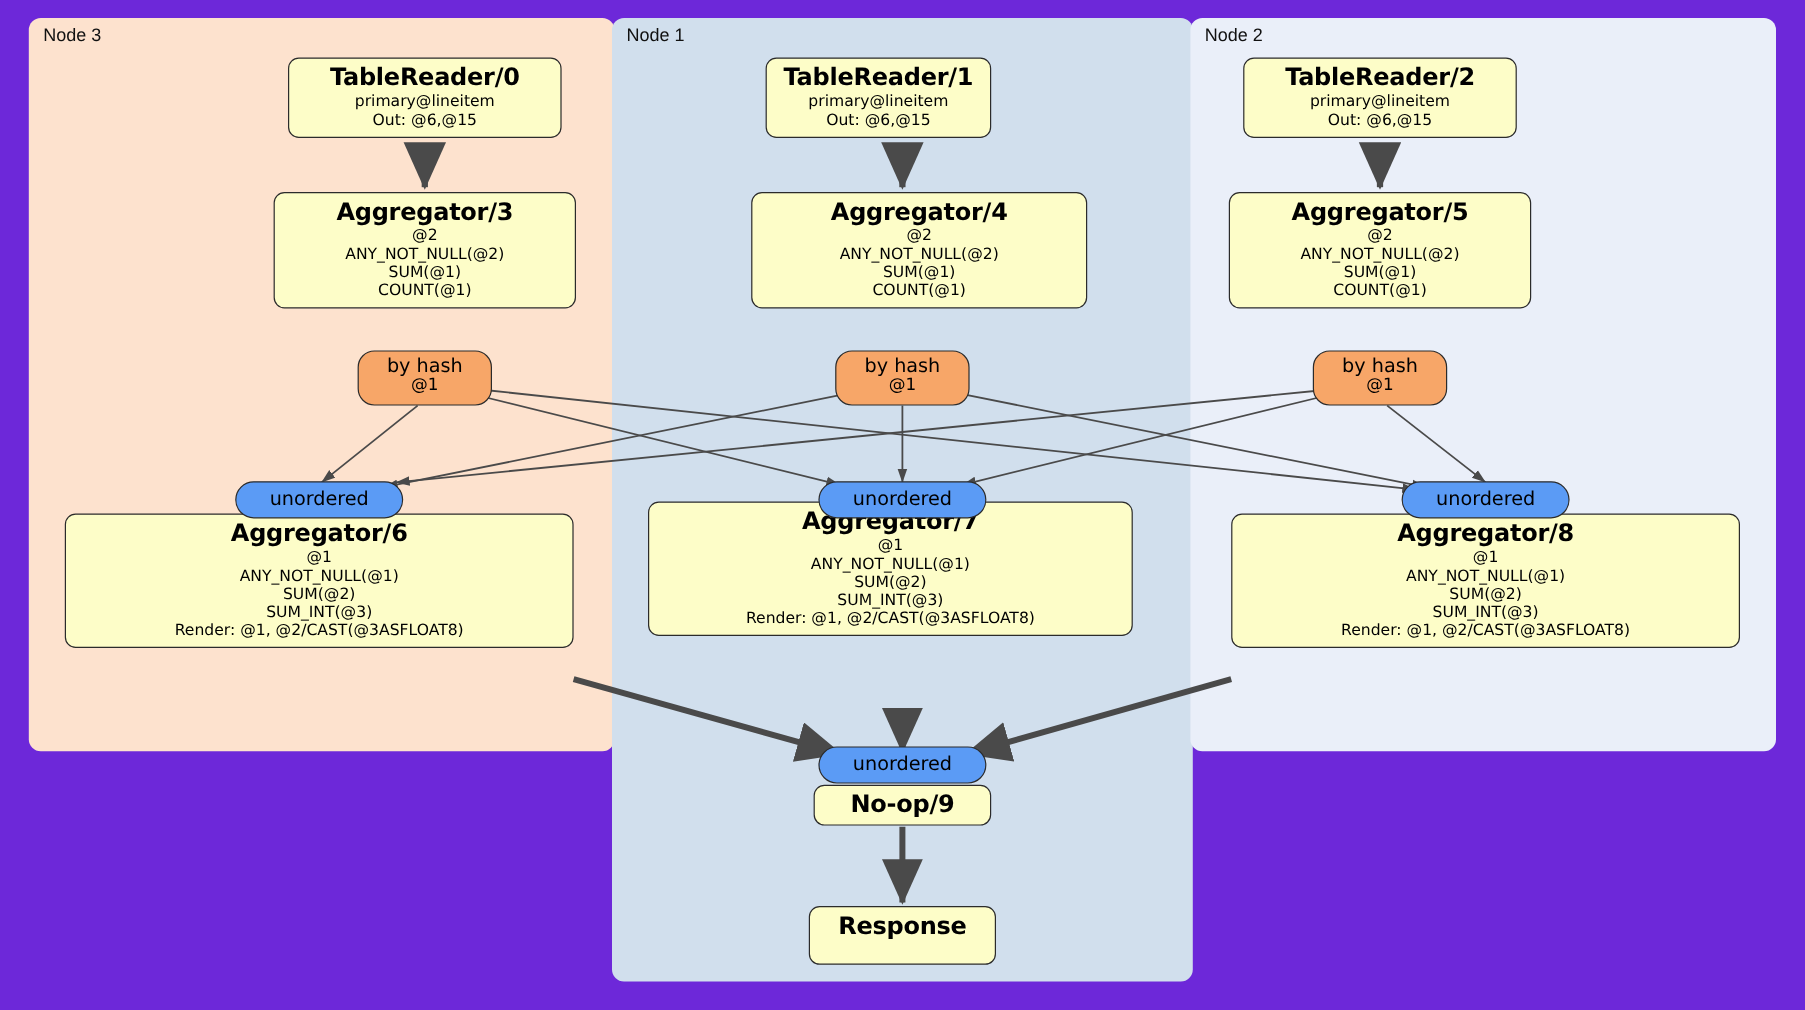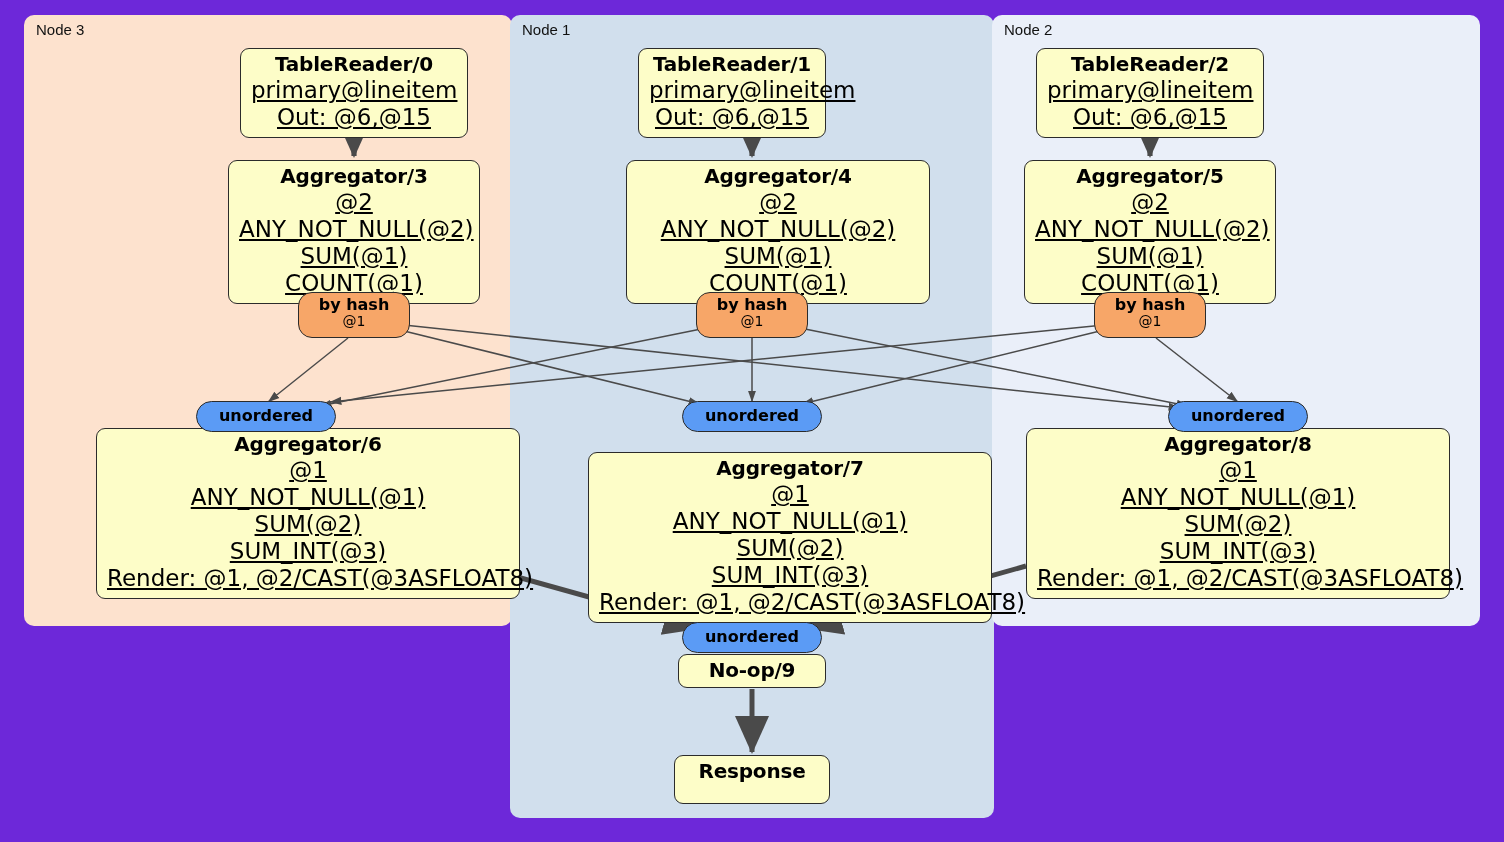--- a/index.html
+++ b/index.html
@@ -57,24 +57,23 @@
     font-family: "DejaVu Sans", sans-serif;
   }
   .box .title {
     font-weight: bold;
     font-size: 20px;
     letter-spacing: -0.2px;
     display: block;
     margin-bottom: 1px;
   }
   .box .line {
-    font-size: 23px;
-    display: block;
-    white-space: nowrap;
-    text-decoration: underline;
+    font-size: 13px;
+    display: block;
+    white-space: nowrap;
   }
 
   
   .pill {
     position: absolute;
     box-sizing: border-box;
     border: 1.6px solid #2b2b2b;
     border-radius: 16px;
     text-align: center;
     font-family: "DejaVu Sans", sans-serif;
@@ -86,21 +85,21 @@
   .pill.hash {
     background: #F7A668;
     border-radius: 14px;
   }
   .pill.unord {
     background: #5B9BF5;
     border-radius: 17px;
   }
   .pill .ptitle {
     display: block;
-    font-weight: bold;
+    font-weight: normal;
     font-size: 16px;
     white-space: nowrap;
   }
   .pill .psub {
     display: block;
     font-size: 14px;
     white-space: nowrap;
   }
   .pill.unord .ptitle { padding-top: 2px; }
 </style>
@@ -177,53 +176,53 @@
 
   <div class="pill hash" style="left:298px; top:292px; width:112px; height:46px;">
     <span class="ptitle">by hash</span>
     <span class="psub">@1</span>
   </div>
 
   <div class="pill unord" style="left:196px; top:401px; width:140px; height:31px;">
     <span class="ptitle">unordered</span>
   </div>
 
-  <div class="box" style="left:54px; top:428px; width:424px;margin-left:42px;">
+  <div class="box" style="left:54px; top:428px; width:424px;">
     <span class="title">Aggregator/6</span>
     <span class="line">@1</span>
     <span class="line">ANY_NOT_NULL(@1)</span>
     <span class="line">SUM(@2)</span>
     <span class="line">SUM_INT(@3)</span>
     <span class="line">Render: @1, @2/CAST(@3ASFLOAT8)</span>
   </div>
 
   <div class="box" style="left:638px; top:48px; width:188px;">
     <span class="title">TableReader/1</span>
     <span class="line">primary@lineitem</span>
     <span class="line">Out: @6,@15</span>
   </div>
 
-  <div class="box" style="left:626px; top:160px; width:304px;">
+  <div class="box" style="left:626px; top:160px; width:280px;">
     <span class="title">Aggregator/4</span>
     <span class="line">@2</span>
     <span class="line">ANY_NOT_NULL(@2)</span>
     <span class="line">SUM(@1)</span>
     <span class="line">COUNT(@1)</span>
   </div>
 
   <div class="pill hash" style="left:696px; top:292px; width:112px; height:46px;">
     <span class="ptitle">by hash</span>
     <span class="psub">@1</span>
   </div>
 
   <div class="pill unord" style="left:682px; top:401px; width:140px; height:31px;">
     <span class="ptitle">unordered</span>
   </div>
 
-  <div class="box" style="left:540px; top:452px; width:404px;margin-left:48px;">
+  <div class="box" style="left:540px; top:418px; width:404px;">
     <span class="title">Aggregator/7</span>
     <span class="line">@1</span>
     <span class="line">ANY_NOT_NULL(@1)</span>
     <span class="line">SUM(@2)</span>
     <span class="line">SUM_INT(@3)</span>
     <span class="line">Render: @1, @2/CAST(@3ASFLOAT8)</span>
   </div>
 
   <div class="pill unord" style="left:682px; top:622px; width:140px; height:31px;">
     <span class="ptitle">unordered</span>

